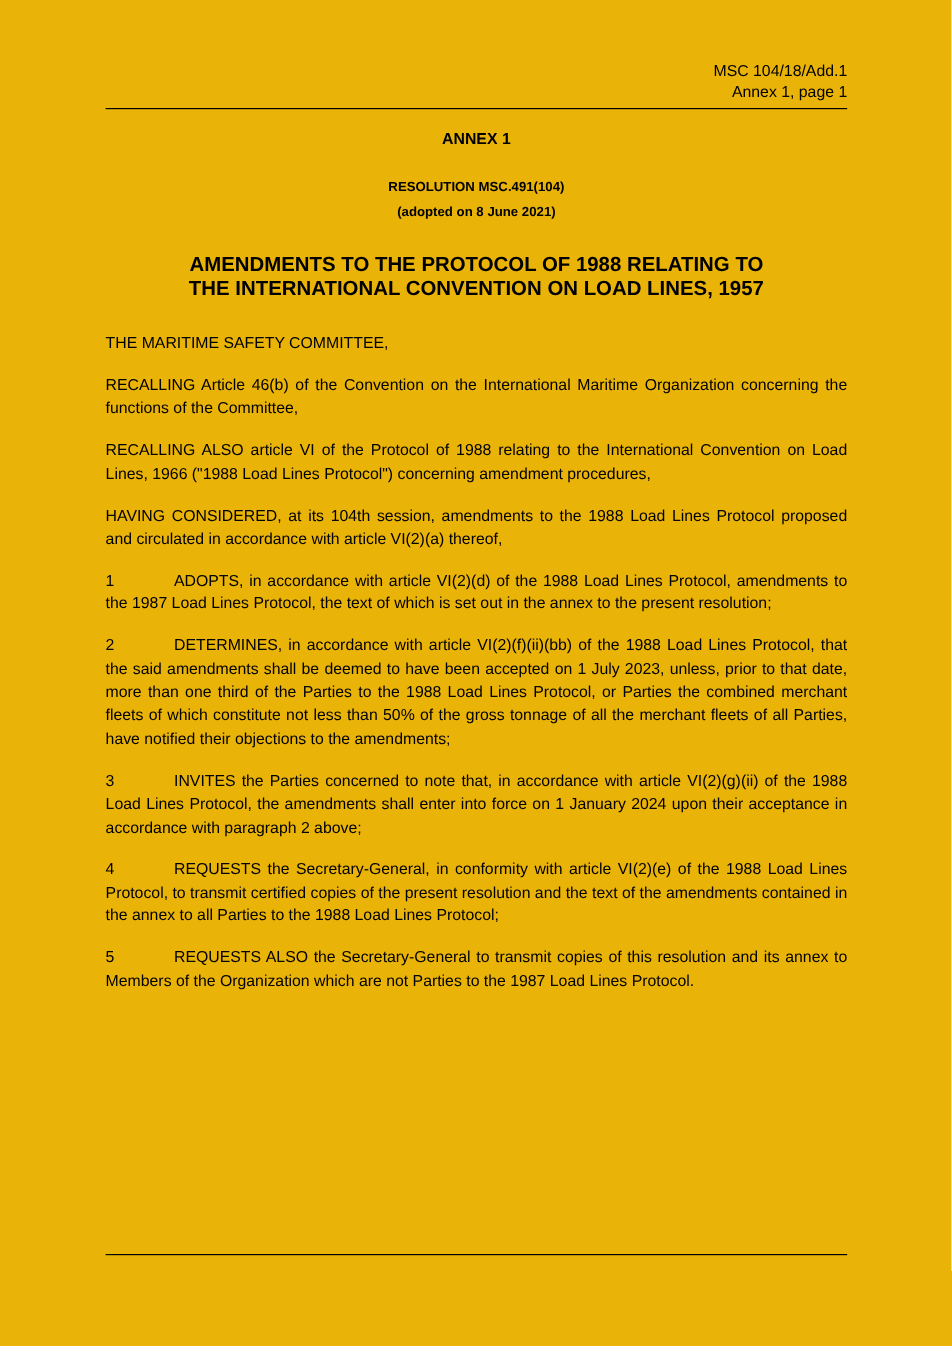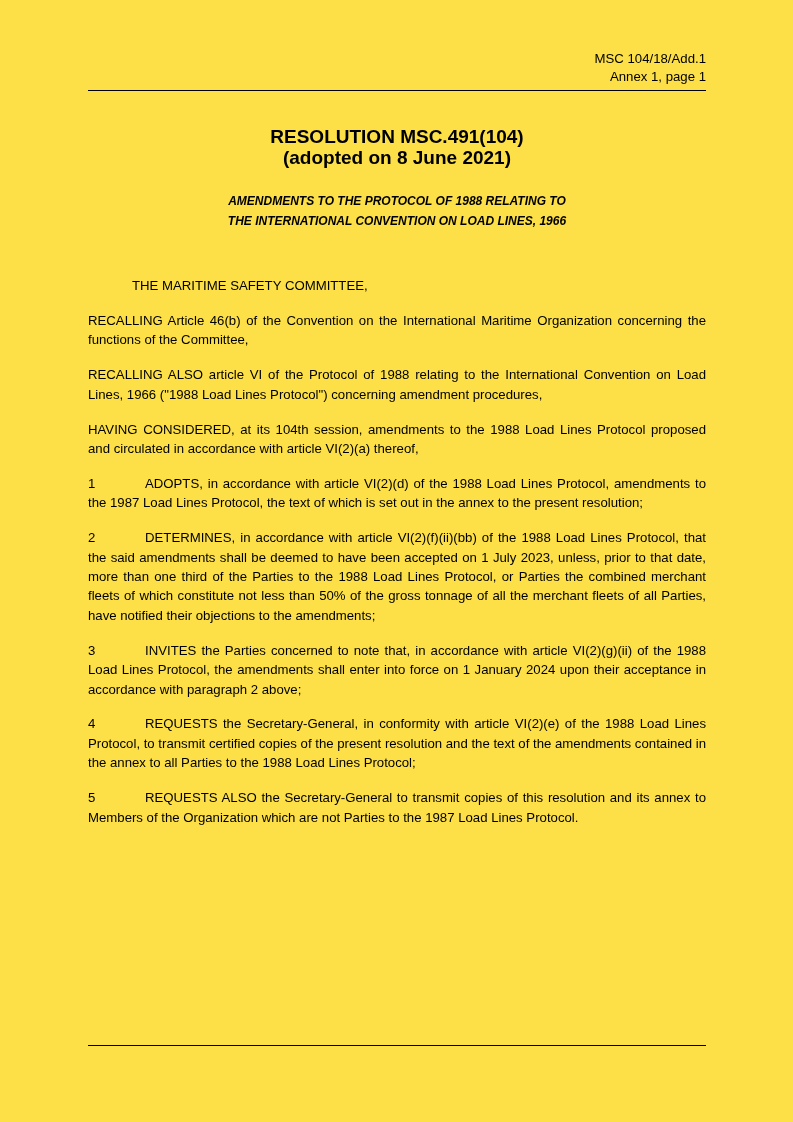--- a/index.html
+++ b/index.html
@@ -15,21 +15,21 @@
     color: #000000;
     -webkit-font-smoothing: antialiased;
   }
 
   .page {
     position: absolute;
     left: 0;
     top: 0;
     width: 793px;
     height: 1122px;
-    background: #fde047;
+    background: #eab308;
     overflow: hidden;
   }
 
   
   .header {
     position: absolute;
     left: 88px;
     top: 50px;
     width: 618px;
     text-align: right;
@@ -57,50 +57,49 @@
     width: 618px;
     text-align: center;
   }
   .title-annex {
     font-size: 13.2px;
     font-weight: bold;
     line-height: 20px;
   }
   .title-gap-1 { height: 20px; }
   .title-res {
-    font-size: 19px;
+    font-size: 11px;
     font-weight: bold;
     line-height: 21px;
   }
   .title-res .l { display: block; white-space: pre; }
   .title-gap-2 { height: 23px; }
   .title-amend {
-    font-size: 12px;
+    font-size: 17px;
     font-weight: bold;
     line-height: 20px;
-    font-style: italic;
   }
   .title-amend .l { display: block; white-space: pre; }
 
   
   .body {
     position: absolute;
     left: 88px;
     top: 276px;
     width: 618px;
     font-size: 13.2px;
     line-height: 19.4px;
   }
   .para {
     margin: 0 0 15.5px 0;
     text-align: justify;
     text-justify: inter-word;
   }
   .para:last-child { margin-bottom: 0; }
-  .para.nojust { text-align: left; margin-left: 44px; }
+  .para.nojust { text-align: left; }
 
   
   .num-para {
     margin: 0 0 15.5px 0;
     text-align: justify;
     text-justify: inter-word;
     padding-left: 0;
   }
   .num-para .num {
     display: inline-block;
@@ -134,29 +133,30 @@
 
 <div class="page">
 
   <div class="header">
     <span class="header-line">MSC 104/18/Add.1</span>
     <span class="header-line">Annex 1, page 1</span>
   </div>
   <div class="header-rule"></div>
 
   <div class="titles">
+    <div class="title-annex">ANNEX 1</div>
     <div class="title-gap-1"></div>
     <div class="title-res">
       <span class="l">RESOLUTION MSC.491(104)</span>
       <span class="l">(adopted on 8 June 2021)</span>
     </div>
     <div class="title-gap-2"></div>
     <div class="title-amend">
       <span class="l">AMENDMENTS TO THE PROTOCOL OF 1988 RELATING TO</span>
-      <span class="l">THE INTERNATIONAL CONVENTION ON LOAD LINES, 1966</span>
+      <span class="l">THE INTERNATIONAL CONVENTION ON LOAD LINES, 1957</span>
     </div>
   </div>
 
   <div class="body">
 
     <p class="para nojust">THE MARITIME SAFETY COMMITTEE,</p>
 
     <p class="para">RECALLING Article 46(b) of the Convention on the International Maritime Organization concerning the functions of the Committee,</p>
 
     <p class="para">RECALLING ALSO article VI of the Protocol of 1988 relating to the International Convention on Load Lines, 1966 ("1988 Load Lines Protocol") concerning amendment procedures,</p>

